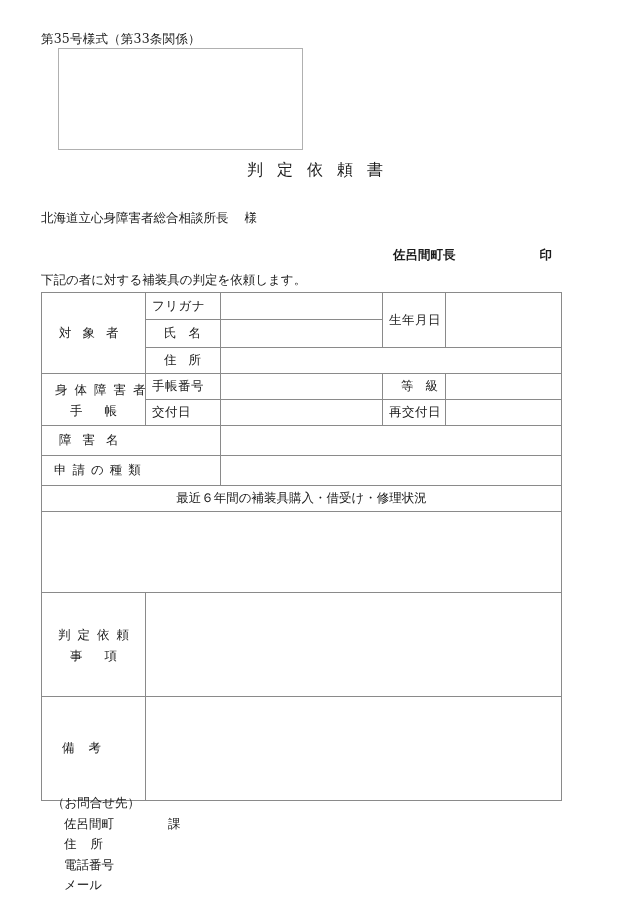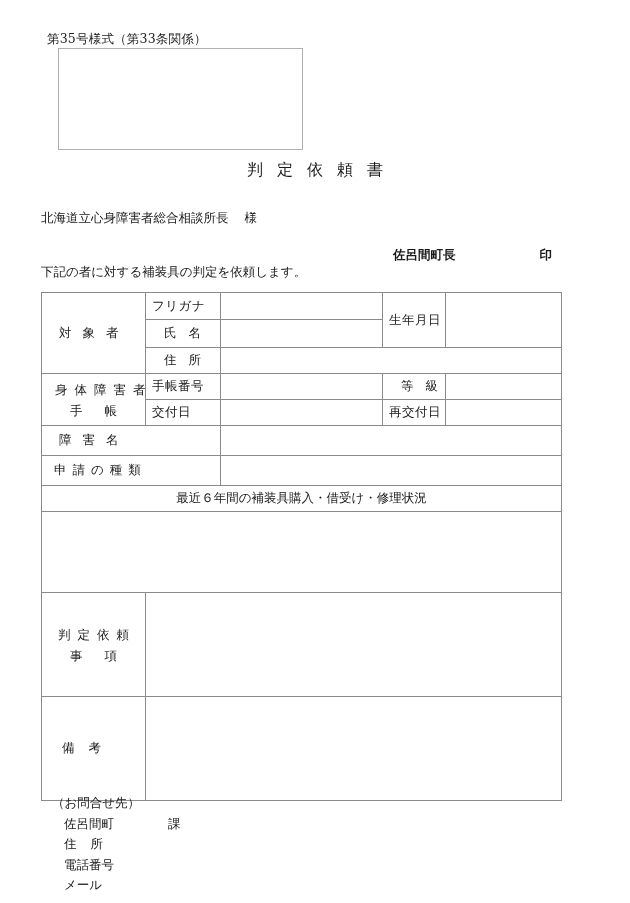--- a/index.html
+++ b/index.html
@@ -25,21 +25,20 @@
   }
 
   
   .form-no {
     position: absolute;
     left: 41px;
     top: 31px;
     font-size: 12.5px;
     letter-spacing: 0.2px;
     white-space: nowrap;
-    margin-left: 6px;
   }
 
   .stamp-box {
     position: absolute;
     left: 58px;
     top: 48px;
     width: 245px;
     height: 102px;
     border: 1px solid #b0b0b0;
     background: #fff;
@@ -84,21 +83,21 @@
     top: 247px;
     font-size: 12.5px;
     white-space: nowrap;
     font-weight: bold;
   }
   .issuer .seal { display: inline-block; margin-left: 84px; }
 
   .lead-text {
     position: absolute;
     left: 41px;
-    top: 264px;
+    top: 272px;
     font-size: 12.5px;
     white-space: nowrap;
   }
 
   
   .main-table {
     position: absolute;
     left: 41px;
     top: 292px;
     width: 520px;

